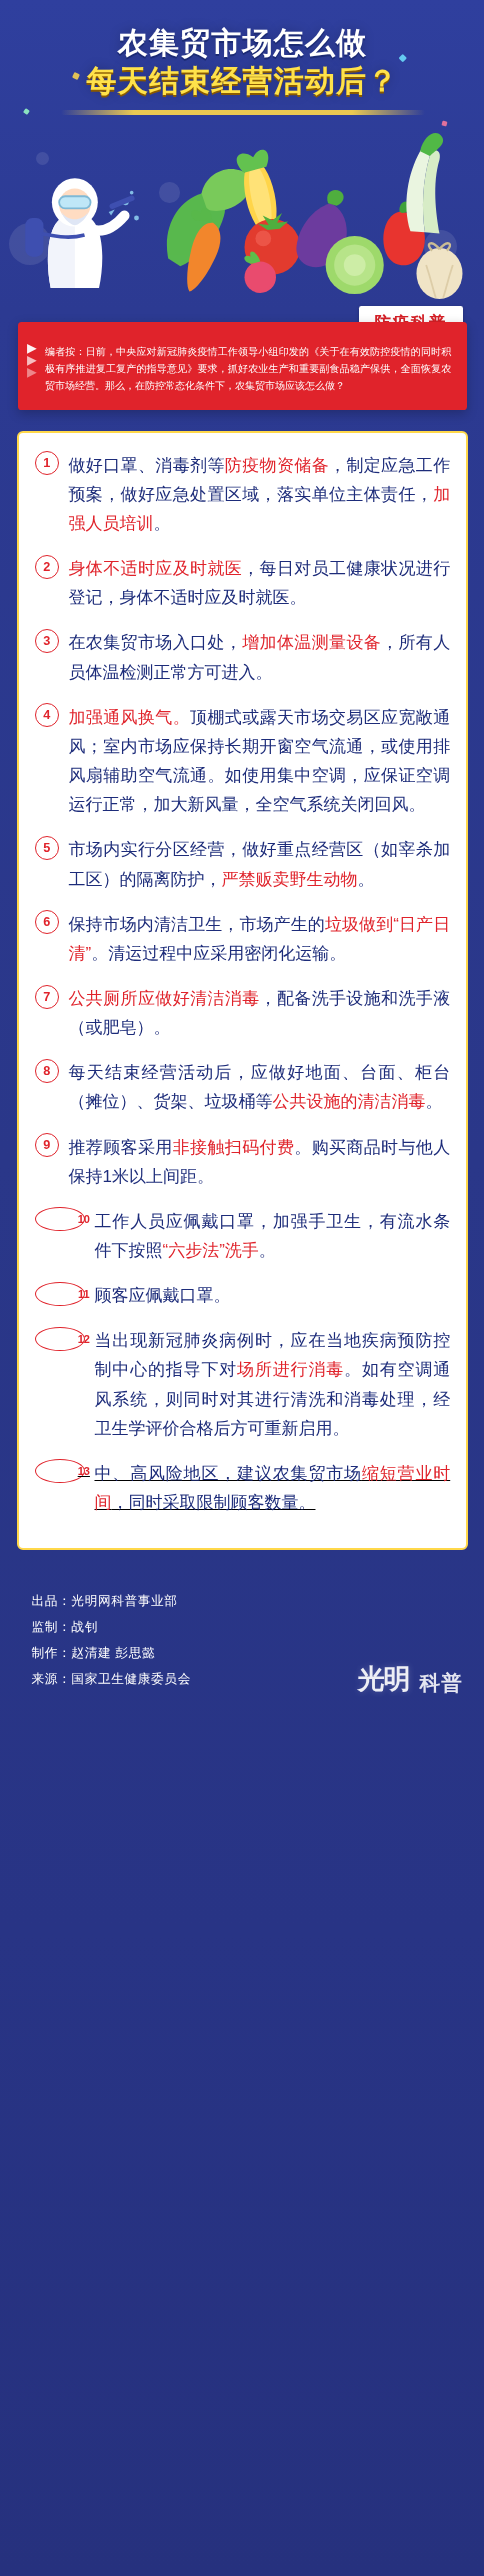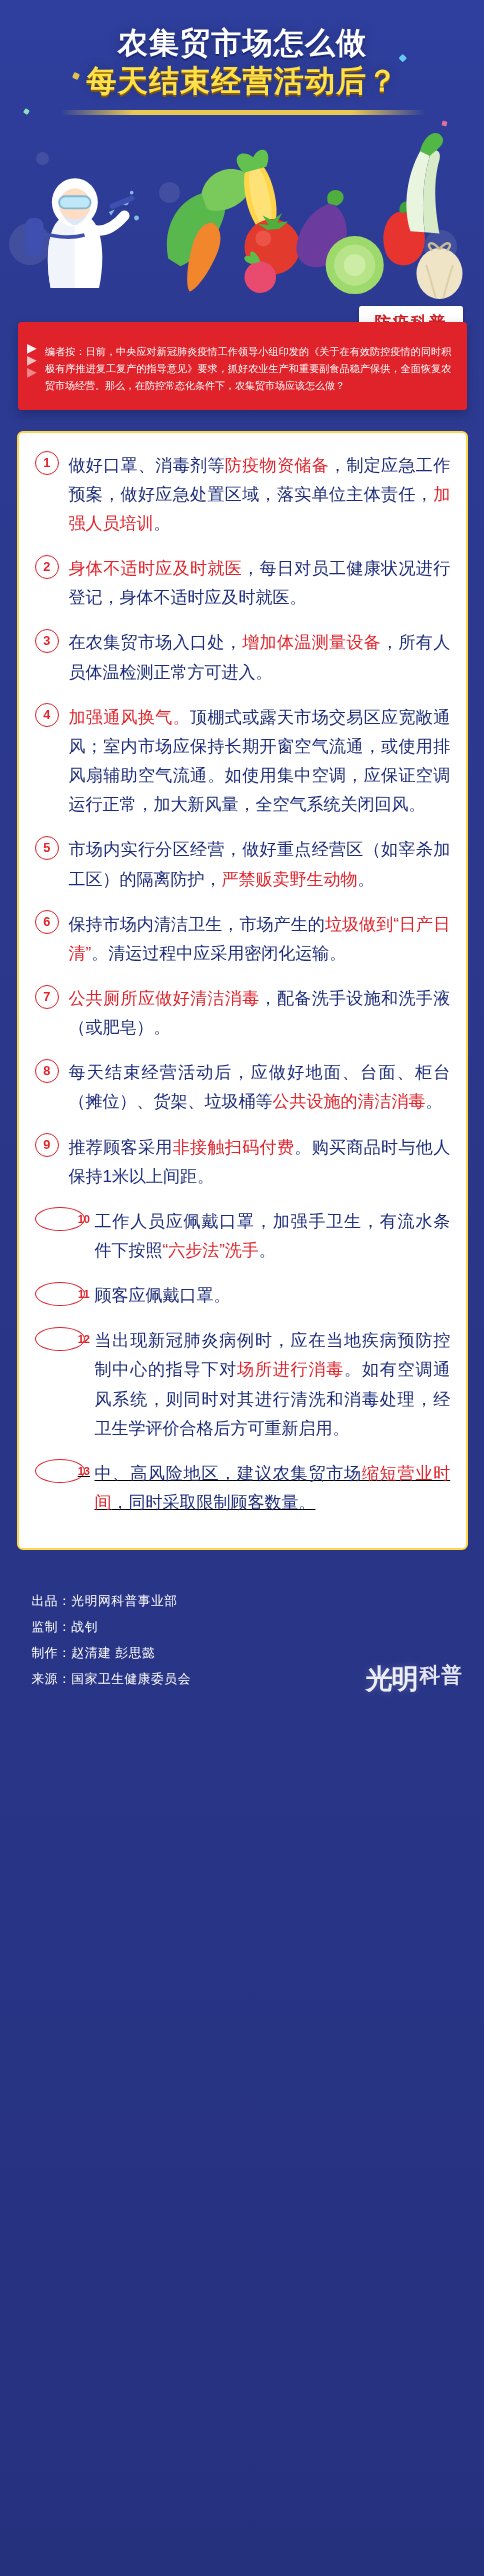--- a/index.html
+++ b/index.html
@@ -139,21 +139,21 @@
   }
   .footer-row{
     color:#ffffff;
     font-size:12.7px;
     line-height:2.05;
     letter-spacing:0.6px;
   }
   .brand{
     position:absolute;
     right:22px;bottom:24px;
-    display:flex;align-items:flex-start;gap:2px;
+    display:flex;align-items:flex-end;gap:10px;
     opacity:.92;
     margin-top:33px;
   }
   .brand .gm{
     font-family:"DejaVu Serif","Liberation Serif",serif;
     font-size:27px;color:#ffffff;font-weight:bold;letter-spacing:-1.2px;
     text-shadow:0 0 6px rgba(255,255,255,.25);
   }
   .brand .kp{
     font-size:20.6px;color:#ffffff;font-weight:bold;letter-spacing:1.2px;opacity:.95;

